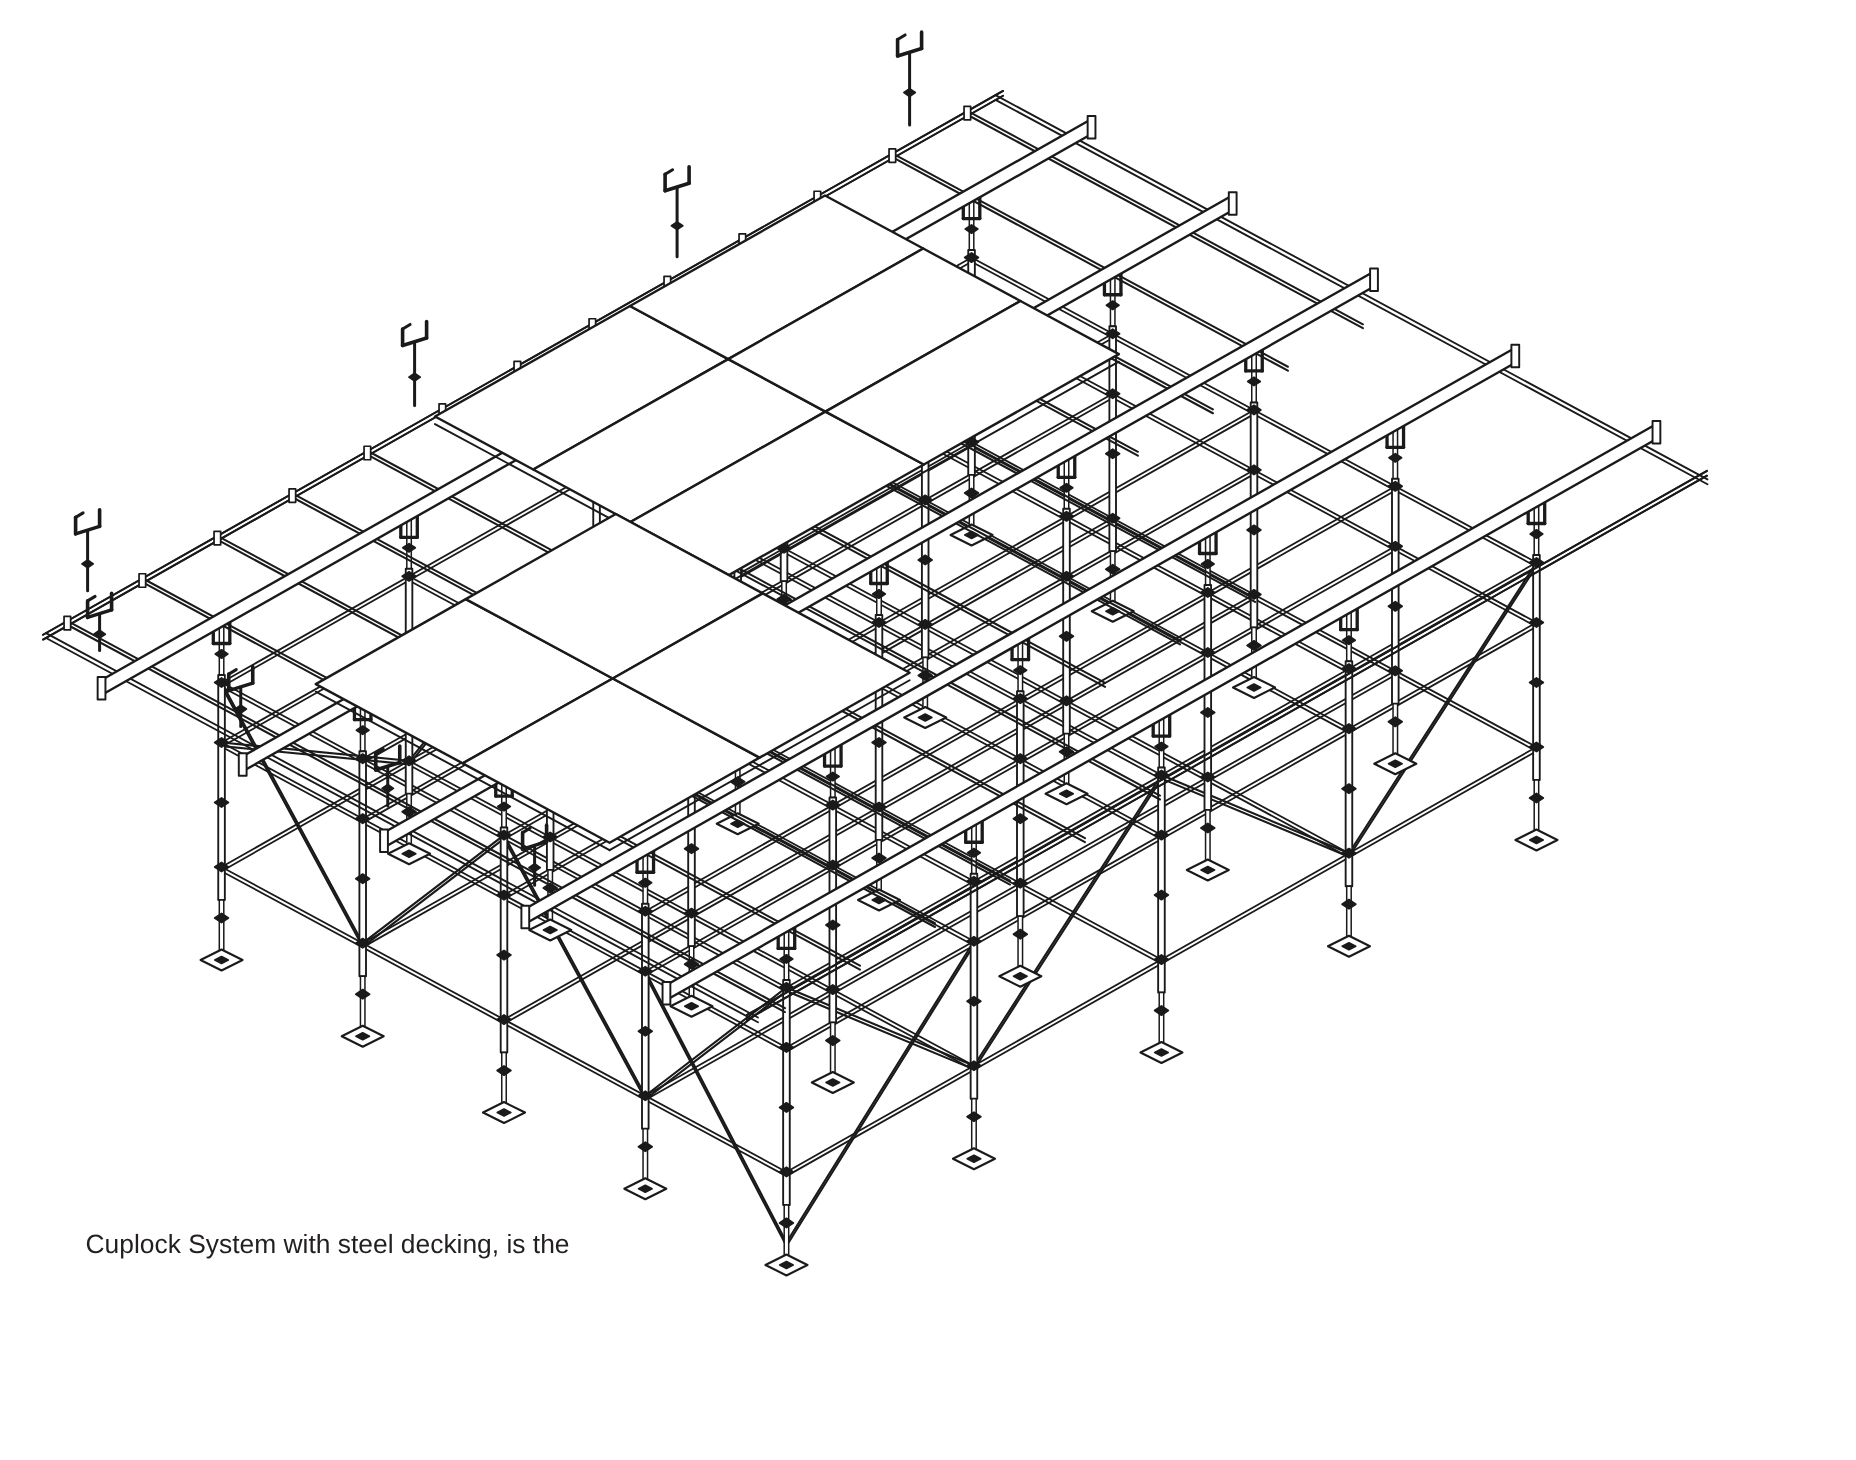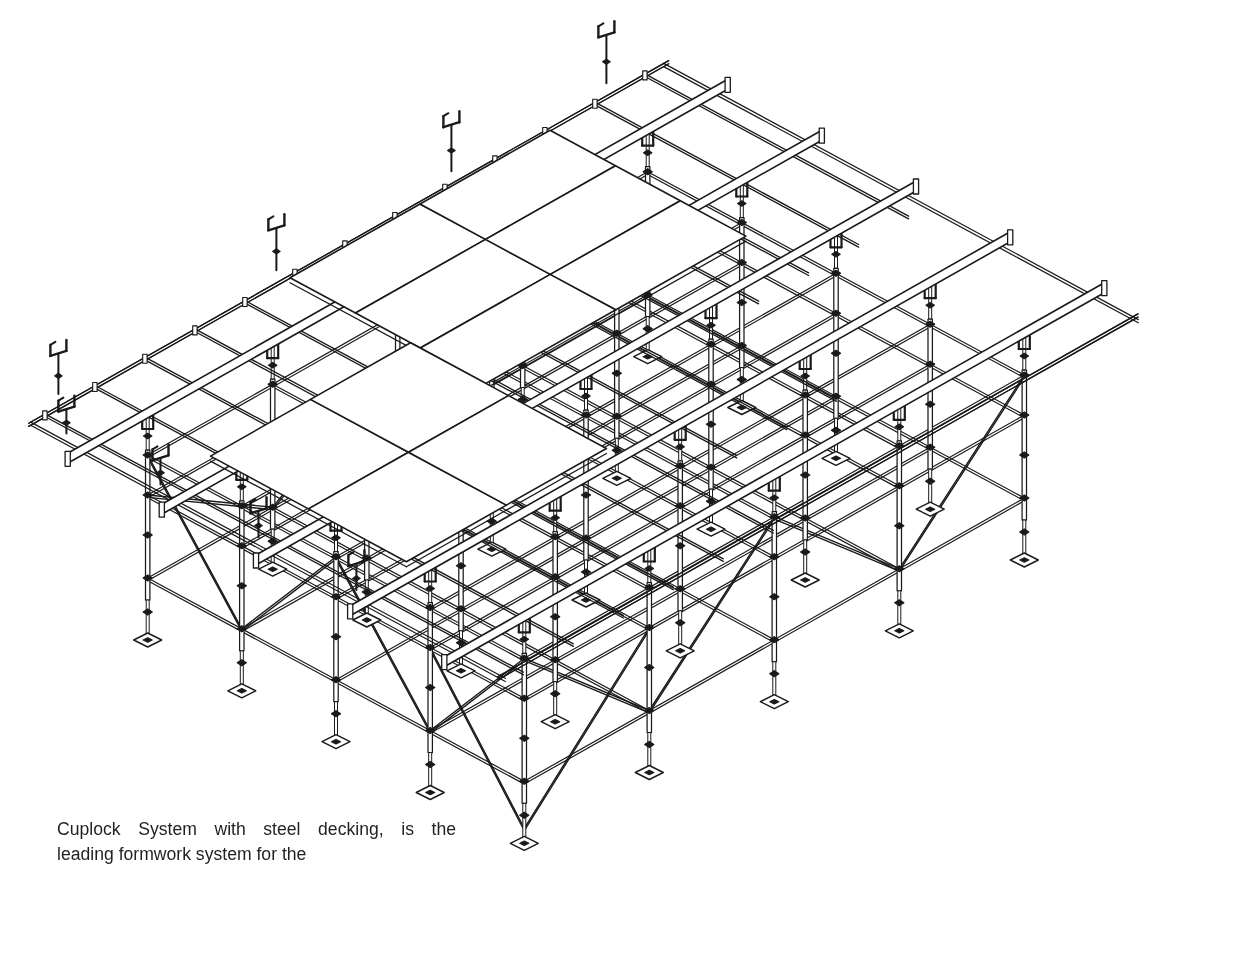--- a/index.html
+++ b/index.html
@@ -580,16 +580,15 @@
         <polygon points="356.4,575.8 360.2,578.4 356.4,581.0 352.6,578.4" fill="#1a1a1a" stroke="#1a1a1a" stroke-width="1.1" stroke-linejoin="round"></polygon>
         <line x1="348.4" y1="566.1" x2="348.4" y2="555.1" stroke="#1a1a1a" stroke-width="2.4" stroke-linecap="round"></line>
         <line x1="348.4" y1="566.1" x2="364.4" y2="561.1" stroke="#1a1a1a" stroke-width="2.4" stroke-linecap="round"></line>
         <line x1="364.4" y1="561.1" x2="364.4" y2="550.1" stroke="#1a1a1a" stroke-width="2.4" stroke-linecap="round"></line>
         <line x1="348.4" y1="555.1" x2="353.4" y2="552.1" stroke="#1a1a1a" stroke-width="2" stroke-linecap="round"></line>
       </svg>
   </div>
 
   <div class="caption">
     <div class="caption-line">Cuplock System with steel decking, is the</div>
-    <div class="caption-line">leading formwork system for the</div>
   </div>
 
 </div>
 
 </body></html>

